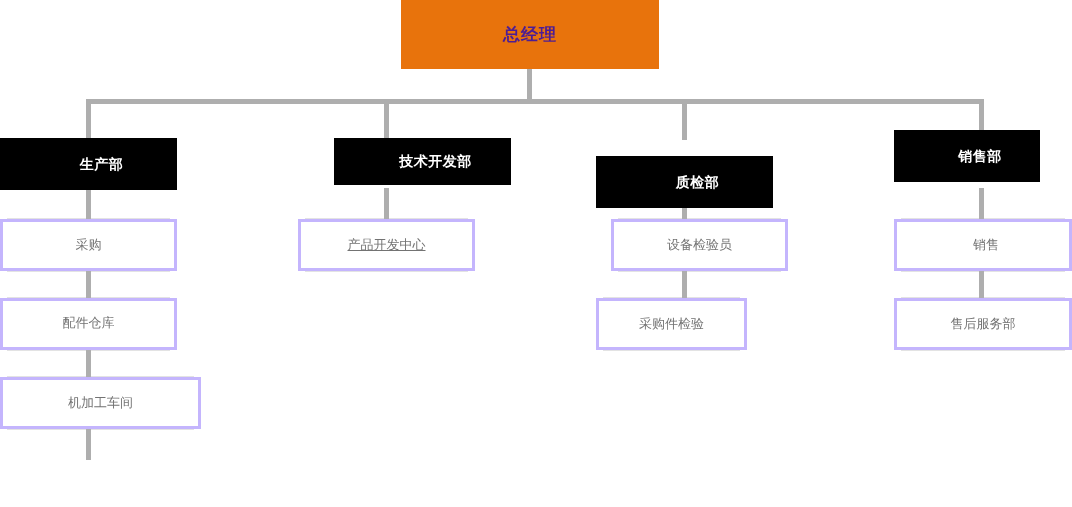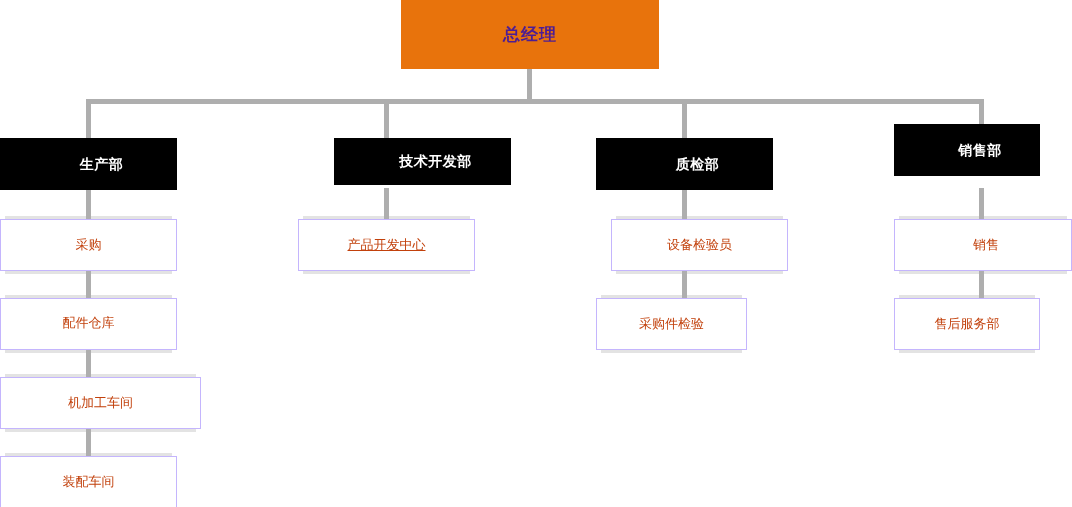--- a/index.html
+++ b/index.html
@@ -34,23 +34,23 @@
   .node-dept{
     background:#000000;
     color:#ffffff;
     font-size:14px;
     font-weight:bold;
     letter-spacing:.5px;
     padding-left:26px;
   }
   .node-leaf{
     background:#ffffff;
-    color:#c2410c;
+    color:#737373;
     font-size:13px;
-    border:1px solid #c4b5fd;
+    border:3px solid #c4b5fd;
     box-shadow:0 0 0 0 rgba(0,0,0,0);
   }
   
   .node-leaf::before,
   .node-leaf::after{
     content:"";
     position:absolute;
     left:4px;right:4px;
     height:4px;
     background:#e3e3e3;
@@ -90,30 +90,29 @@
 
   <div class="conn conn-v" style="left:979px;top:188px;width:5px;height:33px;"></div>
   <div class="conn conn-v" style="left:979px;top:269px;width:5px;height:33px;"></div>
 
   <div class="node node-root" style="left:401px;top:0px;width:258px;height:69px;">总经理</div>
 
   <div class="node node-dept" style="left:0px;top:138px;width:177px;height:52px;">生产部</div>
 
   <div class="node node-dept" style="left:298px;top:138px;width:177px;height:47px;margin-left:36px;">技术开发部</div>
 
-  <div class="node node-dept" style="left:596px;top:138px;width:177px;height:52px;">质检部</div>
+  <div class="node node-dept" style="left:596px;top:156px;width:177px;height:52px;">质检部</div>
 
-  <div class="node node-dept" style="left:894px;top:124px;width:146px;height:52px;text-align:right;">销售部</div>
+  <div class="node node-dept" style="left:894px;top:130px;width:146px;height:52px;text-align:right;">销售部</div>
 
   <div class="node node-leaf" style="left:0px;top:219px;width:177px;height:52px;">采购</div>
   <div class="node node-leaf" style="left:0px;top:298px;width:177px;height:52px;font-family:Liberation Mono, monospace;">配件仓库</div>
   <div class="node node-leaf" style="left:0px;top:377px;width:201px;height:52px;">机加工车间</div>
-  <div class="node node-leaf" style="left:0px;top:456px;width:177px;height:52px;">装配车间</div>
 
   <div class="node node-leaf" style="left:298px;top:219px;width:177px;height:52px;text-decoration:underline;">产品开发中心</div>
 
   <div class="node node-leaf" style="left:596px;top:219px;width:177px;height:52px;margin-left:15px;">设备检验员</div>
   <div class="node node-leaf" style="left:596px;top:298px;width:151px;height:52px;">采购件检验</div>
 
   <div class="node node-leaf" style="left:894px;top:219px;width:178px;height:52px;padding-left:6px;">销售</div>
-  <div class="node node-leaf" style="left:894px;top:298px;width:146px;height:52px;">售后服务部</div>
+  <div class="node node-leaf" style="left:894px;top:298px;width:178px;height:52px;">售后服务部</div>
 
 </div>
 
 </body></html>

